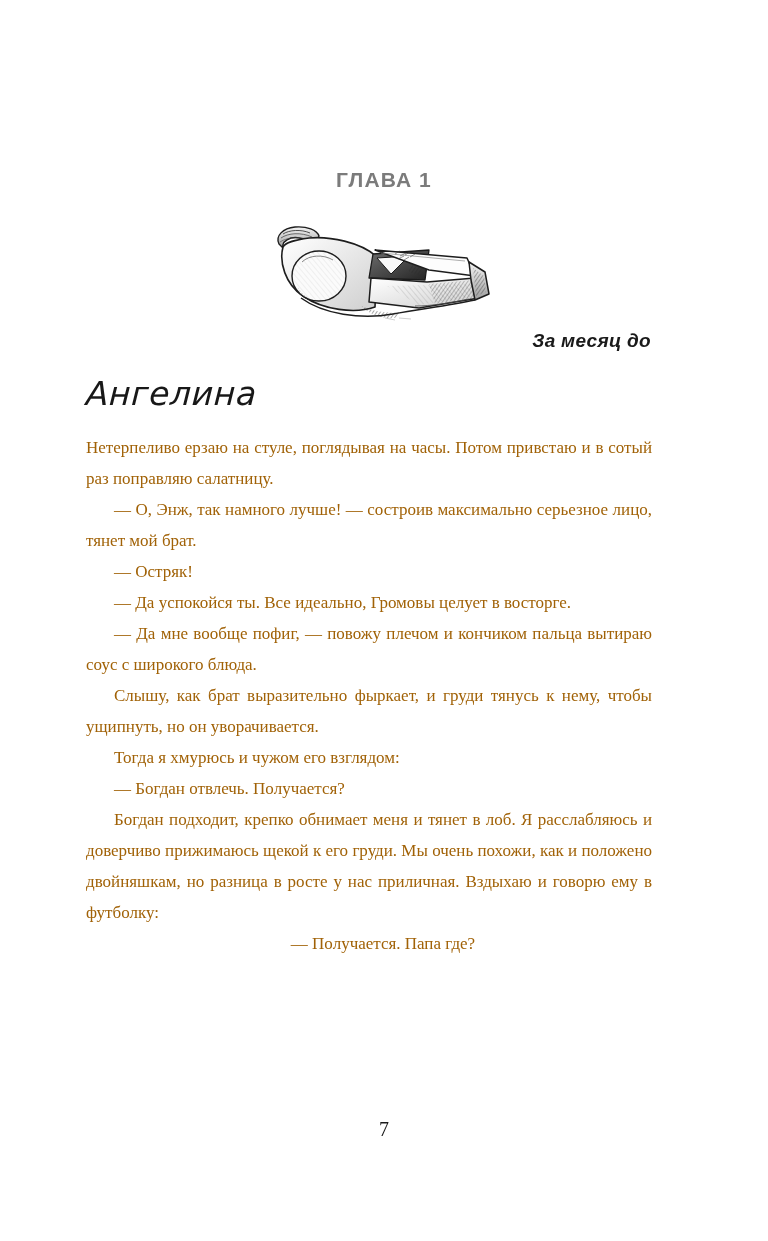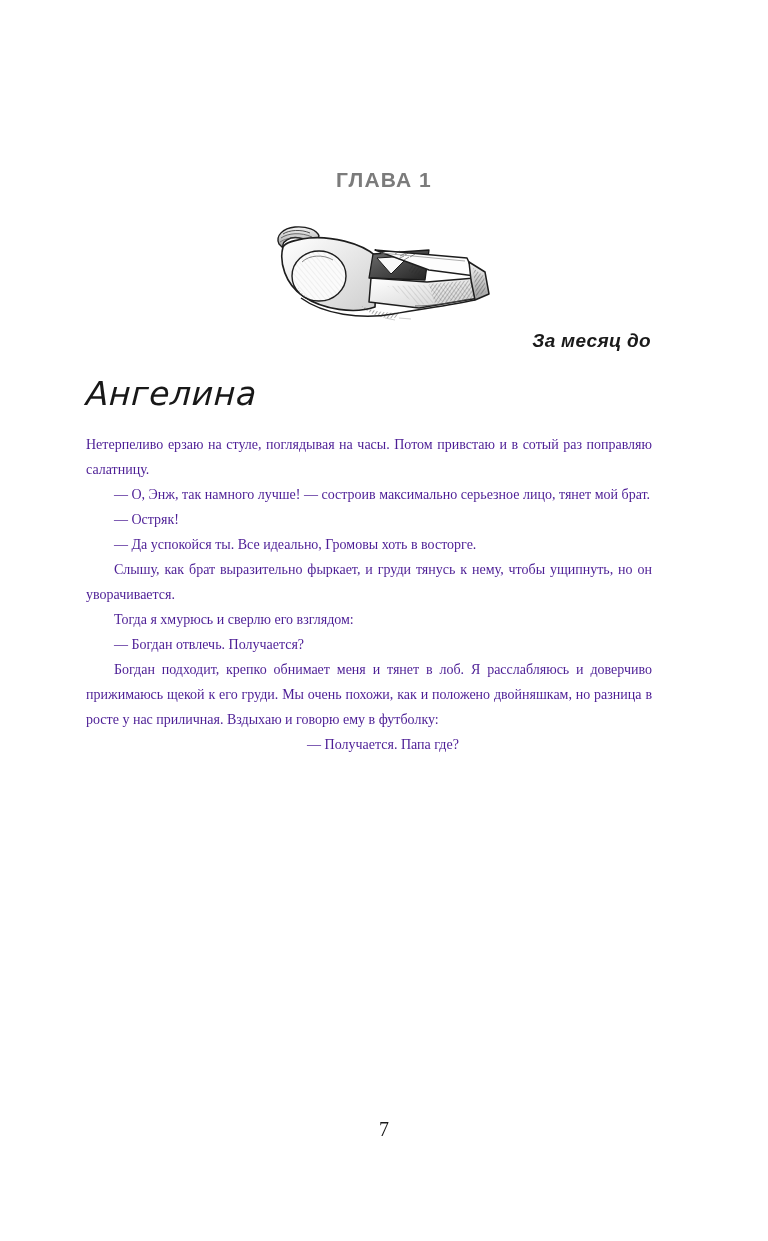--- a/index.html
+++ b/index.html
@@ -77,26 +77,26 @@
     color: #181818;
     transform: skewX(-3deg);
   }
 
   
   .body-text {
     position: absolute;
     left: 86px;
     top: 432px;
     width: 566px;
-    font-size: 14px;
-    line-height: 25px;
+    font-size: 17px;
+    line-height: 31px;
     text-align: justify;
     text-justify: inter-word;
     hyphens: manual;
-    color: #4c1d95;
+    color: #a16207;
   }
   .body-text p {
     margin: 0;
     text-indent: 28px;
   }
   .body-text p.noindent { text-indent: 0; }
   .body-text p:last-child { text-align: center; }
 
   
   .folio {
@@ -187,23 +187,24 @@
   </div>
 
   <div class="timeline-note">За месяц до</div>
 
   <div class="pov-name">Ангелина</div>
 
   <div class="body-text">
     <p class="noindent">Нетерпеливо ерзаю на стуле, поглядывая на часы. Потом привстаю и в сотый раз поправляю салатницу.</p>
     <p>— О, Энж, так намного лучше! — состроив максимально серьезное лицо, тянет мой брат.</p>
     <p>— Остряк!</p>
-    <p>— Да успокойся ты. Все идеально, Громовы хоть в восторге.</p>
+    <p>— Да успокойся ты. Все идеально, Громовы целует в восторге.</p>
+    <p>— Да мне вообще пофиг, — повожу плечом и кончиком пальца вытираю соус с широкого блюда.</p>
     <p>Слышу, как брат выразительно фыркает, и груди тянусь к нему, чтобы ущипнуть, но он уворачивается.</p>
-    <p>Тогда я хмурюсь и сверлю его взглядом:</p>
+    <p>Тогда я хмурюсь и чужом его взглядом:</p>
     <p>— Богдан отвлечь. Получается?</p>
     <p>Богдан подходит, крепко обнимает меня и тянет в лоб. Я расслабляюсь и доверчиво прижимаюсь щекой к его груди. Мы очень похожи, как и положено двойняшкам, но разница в росте у нас приличная. Вздыхаю и говорю ему в футболку:</p>
     <p>— Получается. Папа где?</p>
   </div>
 
   <div class="folio">7</div>
 
 </div>
 
 </body></html>

